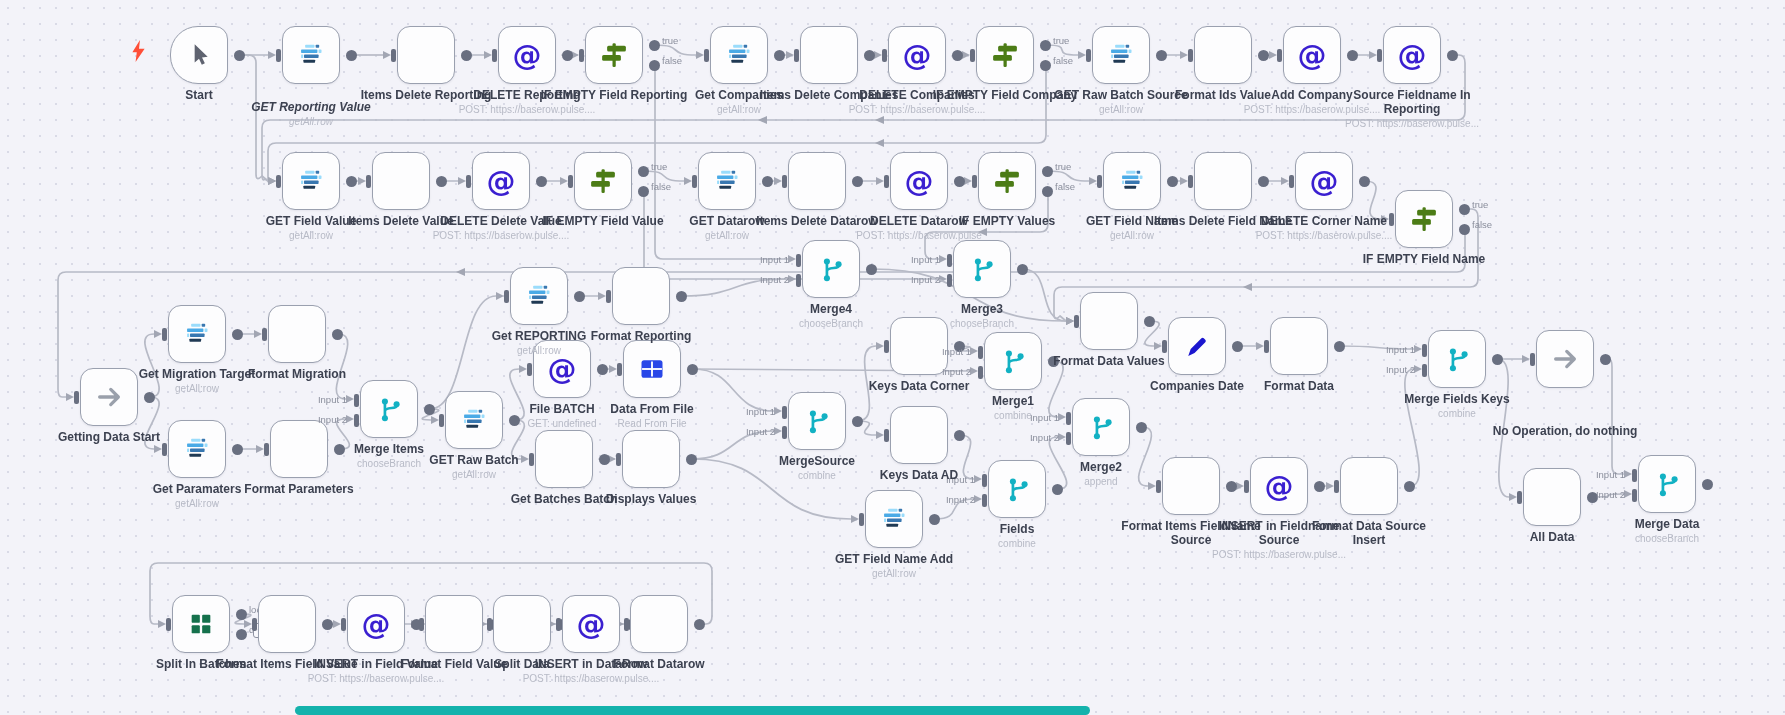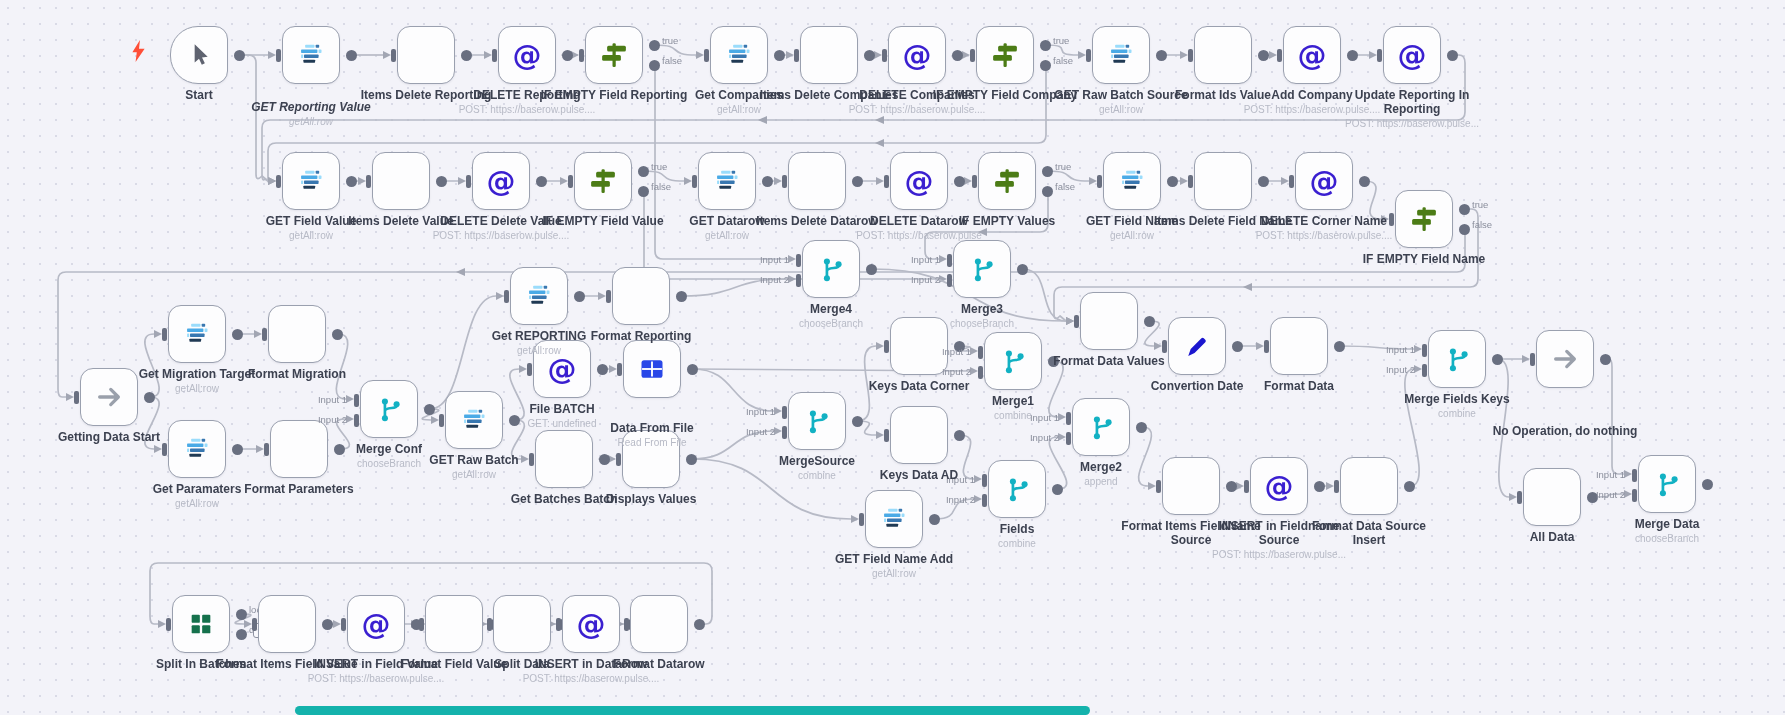--- a/index.html
+++ b/index.html
@@ -303,21 +303,21 @@
       <span class="ic-http" style="color:#3a1fd0">@</span>
       <span class="pin" style="top: 22px;"></span>
       <span class="pout" style="top: 23px;"></span>
     </div>
     <div class="nlabel" style="left: 1237px; top: 89px;"><span>Add Company</span><span class="sub">POST: https://baserow.pulse....</span></div>
     <div class="node" style="left: 1383px; top: 26px;">
       <span class="ic-http" style="color:#3a1fd0">@</span>
       <span class="pin" style="top: 22px;"></span>
       <span class="pout" style="top: 23px;"></span>
     </div>
-    <div class="nlabel" style="left: 1337px; top: 89px;"><span>Update Reporting In Reporting</span><span class="sub">POST: https://baserow.pulse...</span></div>
+    <div class="nlabel" style="left: 1337px; top: 89px;"><span>Source Fieldname In Reporting</span><span class="sub">POST: https://baserow.pulse...</span></div>
     <div class="node" style="left: 282px; top: 152px;">
       <svg width="28" height="28" viewBox="0 0 24 24">
         <rect x="7" y="3.2" width="8" height="2.6" rx="0.6" fill="#9adcfb"></rect>
         <rect x="16" y="3.2" width="3" height="2.6" rx="0.6" fill="#3877b0"></rect>
         <rect x="3.5" y="7.2" width="14" height="3" rx="0.6" fill="#4aaae6"></rect>
         <rect x="18.5" y="7.2" width="2.5" height="3" rx="0.6" fill="#9adcfb"></rect>
         <rect x="6" y="11.6" width="12.5" height="3" rx="0.6" fill="#3877b0"></rect>
         <rect x="3.5" y="11.6" width="1.8" height="3" rx="0.5" fill="#9adcfb"></rect>
         <rect x="5.5" y="16" width="10" height="2.6" rx="0.6" fill="#203a54"></rect>
       </svg>
@@ -482,21 +482,21 @@
         <circle cx="8.5" cy="5.5" r="2.6" fill="#12b1c3"></circle>
         <circle cx="8.5" cy="20" r="2.6" fill="#12b1c3"></circle>
         <circle cx="18.5" cy="8" r="2.6" fill="#12b1c3"></circle>
       </svg>
       <span class="pin" style="top: 13px;"></span>
       <span class="pin" style="top: 33px;"></span>
       <span class="plabel in" style="top: 13px;">Input 1</span>
       <span class="plabel in" style="top: 33px;">Input 2</span>
       <span class="pout" style="top: 23px;"></span>
     </div>
-    <div class="nlabel" style="left: 314px; top: 443px;"><span>Merge Conf</span><span class="sub">chooseBranch</span></div>
+    <div class="nlabel" style="left: 314px; top: 443px;"><span>Merge Items</span><span class="sub">chooseBranch</span></div>
     <div class="node" style="left: 445px; top: 391px;">
       <svg width="28" height="28" viewBox="0 0 24 24">
         <rect x="7" y="3.2" width="8" height="2.6" rx="0.6" fill="#9adcfb"></rect>
         <rect x="16" y="3.2" width="3" height="2.6" rx="0.6" fill="#3877b0"></rect>
         <rect x="3.5" y="7.2" width="14" height="3" rx="0.6" fill="#4aaae6"></rect>
         <rect x="18.5" y="7.2" width="2.5" height="3" rx="0.6" fill="#9adcfb"></rect>
         <rect x="6" y="11.6" width="12.5" height="3" rx="0.6" fill="#3877b0"></rect>
         <rect x="3.5" y="11.6" width="1.8" height="3" rx="0.5" fill="#9adcfb"></rect>
         <rect x="5.5" y="16" width="10" height="2.6" rx="0.6" fill="#203a54"></rect>
       </svg>
@@ -532,21 +532,21 @@
     <div class="nlabel" style="left: 487px; top: 403px;"><span>File BATCH</span><span class="sub">GET: undefined</span></div>
     <div class="node" style="left: 623px; top: 340px;">
       <svg width="28" height="28" viewBox="0 0 24 24">
         <rect x="3" y="4.5" width="18" height="15" rx="2.2" fill="#2947e8"></rect>
         <line x1="3.5" y1="12" x2="20.5" y2="12" stroke="#fff" stroke-width="1.6"></line>
         <line x1="12" y1="5.5" x2="12" y2="18.5" stroke="#fff" stroke-width="1.6"></line>
       </svg>
       <span class="pin" style="top: 22px;"></span>
       <span class="pout" style="top: 23px;"></span>
     </div>
-    <div class="nlabel" style="left: 577px; top: 422px;"><span>Data From File</span><span class="sub">Read From File</span></div>
+    <div class="nlabel" style="left: 577px; top: 403px;"><span>Data From File</span><span class="sub">Read From File</span></div>
     <div class="node" style="left: 535px; top: 430px;">
       <span class="ic-code" style="color:#f79a28"></span>
       <span class="pin" style="top: 22px;"></span>
       <span class="pout" style="top: 23px;"></span>
     </div>
     <div class="nlabel" style="left: 489px; top: 493px;"><span>Get Batches Batch</span></div>
     <div class="node" style="left: 622px; top: 430px;">
       <span class="ic-code" style="color:#f79a28"></span>
       <span class="pin" style="top: 22px;"></span>
       <span class="pout" style="top: 23px;"></span>
@@ -668,21 +668,21 @@
       <span class="pout" style="top: 23px;"></span>
     </div>
     <div class="nlabel" style="left: 1034px; top: 355px;"><span>Format Data Values</span></div>
     <div class="node" style="left: 1168px; top: 317px;">
       <svg width="28" height="28" viewBox="0 0 24 24">
         <path fill="#1b16cf" d="M4.5 20.5 L6.6 14.6 L15.8 5.4 A1.4 1.4 0 0 1 17.8 5.4 L19.1 6.7 A1.4 1.4 0 0 1 19.1 8.7 L9.9 17.9 Z"></path>
       </svg>
       <span class="pin" style="top: 22px;"></span>
       <span class="pout" style="top: 23px;"></span>
     </div>
-    <div class="nlabel" style="left: 1122px; top: 380px;"><span>Convertion Date</span></div>
+    <div class="nlabel" style="left: 1122px; top: 380px;"><span>Companies Date</span></div>
     <div class="node" style="left: 1270px; top: 317px;">
       <span class="ic-code" style="color:#f79a28"></span>
       <span class="pin" style="top: 22px;"></span>
       <span class="pout" style="top: 23px;"></span>
     </div>
     <div class="nlabel" style="left: 1224px; top: 380px;"><span>Format Data</span></div>
     <div class="node" style="left: 1428px; top: 330px;">
       <svg width="28" height="28" viewBox="0 0 24 24">
         <path fill="none" stroke="#12b1c3" stroke-width="2.3" d="M8.5 7 V 20 M8.5 14 C 8.5 9.5, 18.5 12.5, 18.5 9.5"></path>
         <circle cx="8.5" cy="5.5" r="2.6" fill="#12b1c3"></circle>

